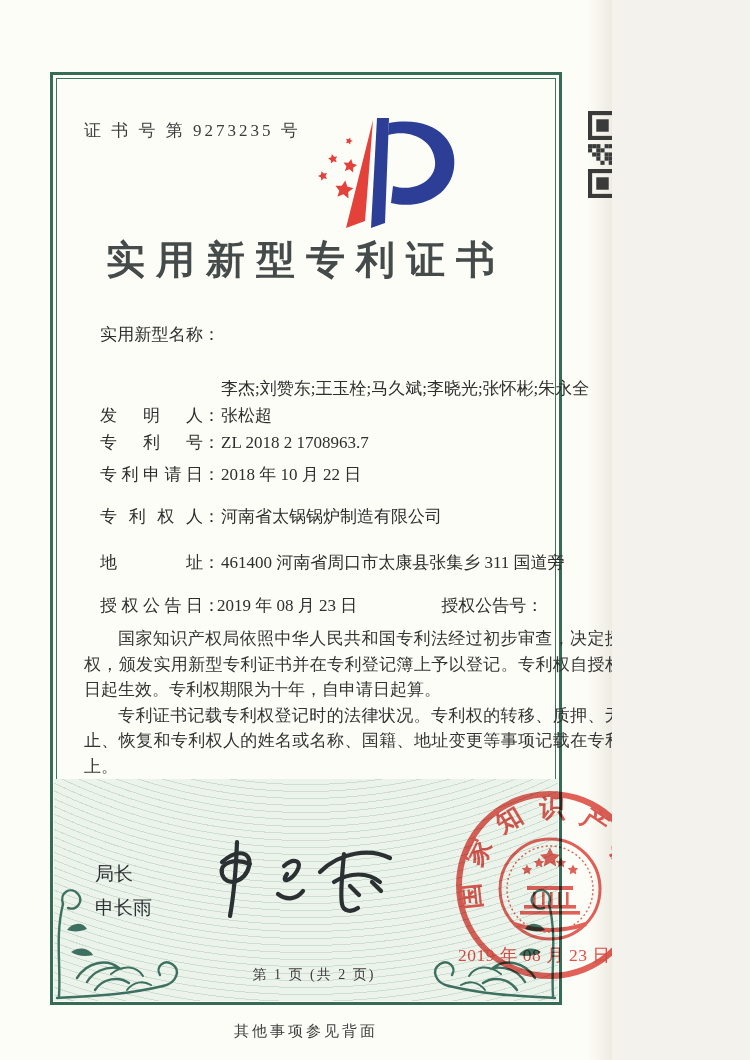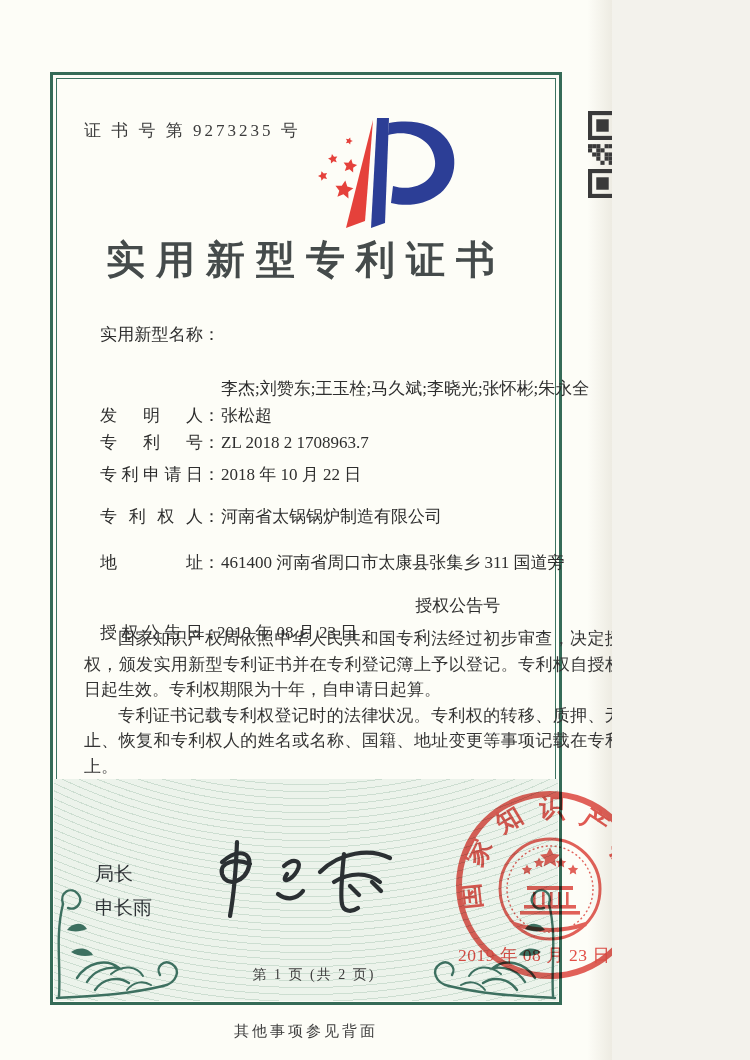--- a/index.html
+++ b/index.html
@@ -21,21 +21,21 @@
   .flabel{width:103px;flex:none;text-align:justify;text-align-last:justify;}
   .fcolon{flex:none;width:14px;}
   .fvalue{flex:1;white-space:pre-line;margin-left:4px;}
   .row-name{top:321px;}
   .row-inventors{top:375px;}
   .row-patentno{top:429px;}
   .row-filing{top:461px;}
   .row-patentee{top:503px;}
   .row-address{top:549px;}
   .row-grant{top:592px;}
-  .grant2{display:flex;margin-left:58px;flex-direction:column;}
+  .grant2{display:flex;margin-left:84px;}
   .g2label{flex:none;}
   .paras{position:absolute;left:84px;top:626px;width:590px;font-size:17px;
     line-height:25.5px;color:#343434;text-align:justify;}
   .paras p{margin:0;text-indent:2em;}
   .director{position:absolute;left:95px;top:857px;font-size:19px;color:#2c3134;
     font-family:"Liberation Sans","DejaVu Sans",sans-serif;line-height:34px;}
   .signature{position:absolute;left:192px;top:832px;width:220px;height:105px;}
   .seal{position:absolute;left:450px;top:788px;width:200px;height:200px;mix-blend-mode:multiply;}
   .ornament{position:absolute;width:132px;height:130px;bottom:56px;}
   .orn-left{left:51px;}

